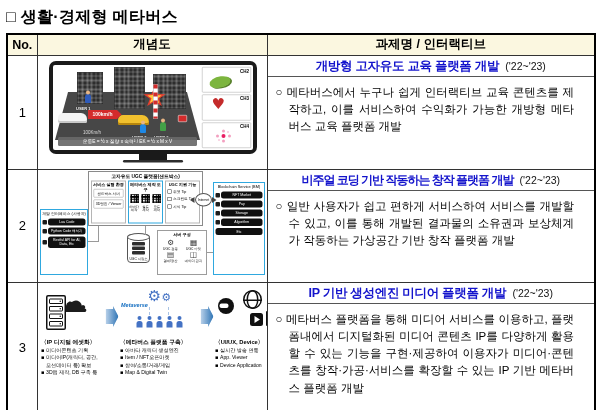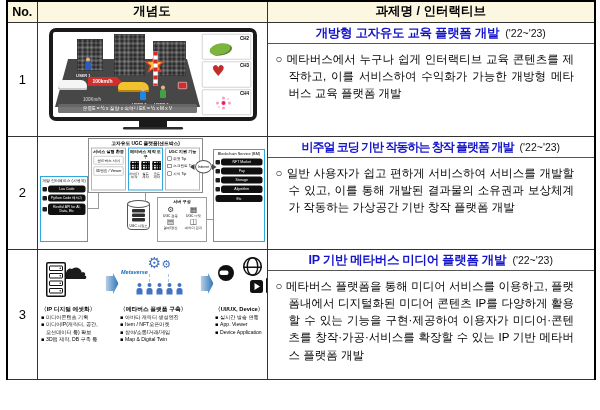--- a/index.html
+++ b/index.html
@@ -166,20 +166,21 @@
           background-repeat:no-repeat; background-position:3px 4px; }
   .caption { font-size:11.5px; font-weight:bold; margin:4px 0 3px; }
   .blist { font-size:10.2px; line-height:1.4; }
   .bitem { padding-left:10px; text-indent:-10px; }
   .bitem::before { content:"▪ "; font-family:"DejaVu Sans",sans-serif; }
 </style>
 </head>
 <body>
 
 <div>
+  <div class="doc-title">□ 생활·경제형 메타버스</div>
 
   <table class="tbl">
     <colgroup>
         <col style="width:30px">
         <col style="width:230px">
         <col style="width:328px">
       </colgroup>
     <thead>
       <tr>
         <th>No.</th>
@@ -425,21 +426,21 @@
                   <div class="bitem">실시간 방송 연동</div>
                   <div class="bitem">App. Viewer</div>
                   <div class="bitem">Device Application</div>
                 </div>
               </div>
             </div>
           </div>
         </td>
         <td class="task-cell">
           <div class="task-title">
-            <span class="t">IP 기반 메타버스 미디어 플랫폼 개발</span>
+            <span class="t">IP 기반 생성엔진 미디어 플랫폼 개발</span>
             <span class="p">('22~'23)</span>
           </div>
           <div class="task-body">○ 메타버스 플랫폼을 통해 미디어 서비스를 이용하고, 플랫폼내에서 디지털화된 미디어 콘텐츠 IP를 다양하게 활용할 수 있는 기능을 구현·제공하여 이용자가 미디어·콘텐츠를 창작·가공·서비스를 확장할 수 있는 IP 기반 메타버스 플랫폼 개발</div>
         </td>
       </tr>
 
     </tbody>
   </table>
 </div>
 

